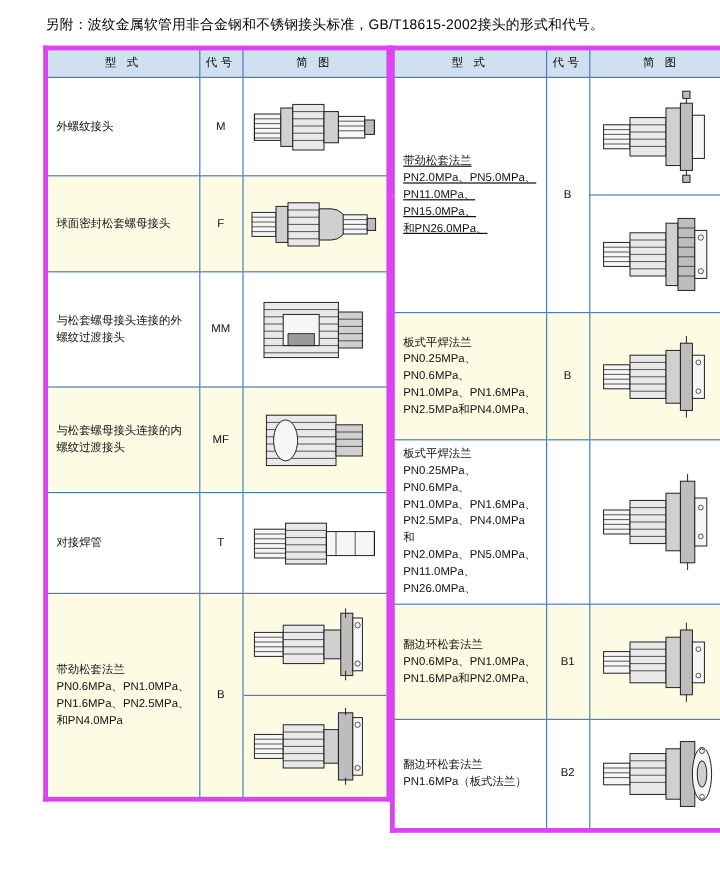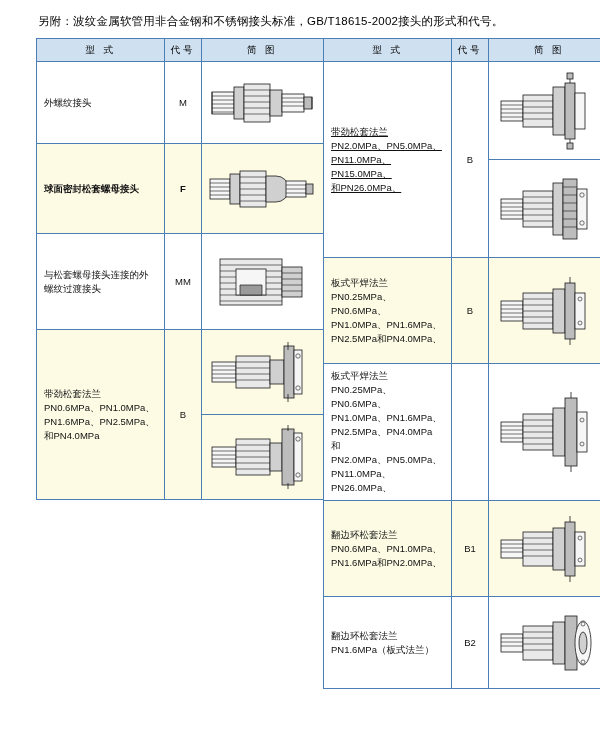--- a/index.html
+++ b/index.html
@@ -20,21 +20,21 @@
     color:#000;
   }
   .tables{
     display:flex;
     gap:0px;
     align-items:flex-start;
   }
   table.spec{
     border-collapse:collapse;
     table-layout:fixed;
-    border:1px solid #d946ef;
+    border:4px solid #d946ef;
   }
   table.spec td,table.spec th{
     border:1px solid #4a7fb5;
     padding:0;
     vertical-align:middle;
     font-size:9.5px;
     line-height:14px;
   }
   thead th{
     background:#cfe0f0;
@@ -119,21 +119,21 @@
                 <rect x="64" y="16" width="12" height="26" class="fillB"></rect>
                 <rect x="76" y="20" width="22" height="18" class="fillC"></rect>
                 <path class="ln2" d="M76 24h22M76 28h22M76 32h22"></path>
                 <rect x="98" y="23" width="8" height="12" class="fillD"></rect>
                 <path class="ln" d="M6 18v22M106 23v12"></path>
               </svg>
             </div>
           </td>
         </tr>
 
-        <tr style="height:90px;font-weight:bold;">
+        <tr style="height:80px;">
           <td class="yellow">
             <div class="celltext">球面密封松套螺母接头</div>
           </td>
           <td class="yellow code">F</td>
           <td class="yellow">
             <div class="figwrap">
               <svg width="112" height="58" viewBox="0 0 112 58">
                 <rect x="4" y="19" width="20" height="20" class="fillC"></rect>
                 <path class="ln2" d="M4 23h20M4 27h20M4 31h20M4 35h20"></path>
                 <rect x="24" y="14" width="10" height="30" class="fillB"></rect>
@@ -160,21 +160,57 @@
                 <path class="ln2" d="M14 14h62M14 20h62M14 26h62M14 32h62M14 38h62M14 44h62M14 50h62"></path>
                 <rect x="30" y="18" width="30" height="26" class="fillC"></rect>
                 <path class="hatch" d="M34 34h22v10H34z"></path>
                 <rect x="76" y="16" width="20" height="30" class="fillB"></rect>
                 <path class="ln2" d="M76 22h20M76 28h20M76 34h20M76 40h20"></path>
               </svg>
             </div>
           </td>
         </tr>
 
-
+        <tr style="height:88px;">
+          <td class="yellow">
+            <div class="celltext" style="white-space:pre-line;">与松套螺母接头连接的内螺纹过渡接头</div>
+          </td>
+          <td class="yellow code">MF</td>
+          <td class="yellow">
+            <div class="figwrap">
+              <svg width="112" height="62" viewBox="0 0 112 62">
+                <rect x="16" y="10" width="58" height="42" class="fillA"></rect>
+                <path class="ln2" d="M16 16h58M16 22h58M16 28h58M16 34h58M16 40h58M16 46h58"></path>
+                <ellipse cx="32" cy="31" rx="10" ry="17" class="fillC"></ellipse>
+                <rect x="74" y="18" width="22" height="26" class="fillB"></rect>
+                <path class="ln2" d="M74 24h22M74 30h22M74 36h22"></path>
+              </svg>
+            </div>
+          </td>
+        </tr>
+
+        <tr style="height:84px;">
+          <td class="white">
+            <div class="celltext">对接焊管</div>
+          </td>
+          <td class="white code">T</td>
+          <td class="white">
+            <div class="figwrap">
+              <svg width="112" height="56" viewBox="0 0 112 56">
+                <rect x="6" y="16" width="26" height="24" class="fillC"></rect>
+                <path class="ln2" d="M6 20h26M6 24h26M6 28h26M6 32h26M6 36h26"></path>
+                <rect x="32" y="11" width="34" height="34" class="fillA"></rect>
+                <path class="ln2" d="M32 17h34M32 23h34M32 29h34M32 35h34M32 41h34"></path>
+                <rect x="66" y="18" width="40" height="20" class="fillC"></rect>
+                <path class="ln" d="M66 18v20M106 18v20"></path>
+                <path class="ln2" d="M74 18v20M90 18v20"></path>
+              </svg>
+            </div>
+          </td>
+        </tr>
 
         <tr style="height:170px;">
           <td class="yellow">
             <div class="celltext" style="white-space:pre-line;">带劲松套法兰
 PN0.6MPa、PN1.0MPa、
 PN1.6MPa、PN2.5MPa、
 和PN4.0MPa</div>
           </td>
           <td class="yellow code">B</td>
           <td class="yellow" style="padding:0;">

